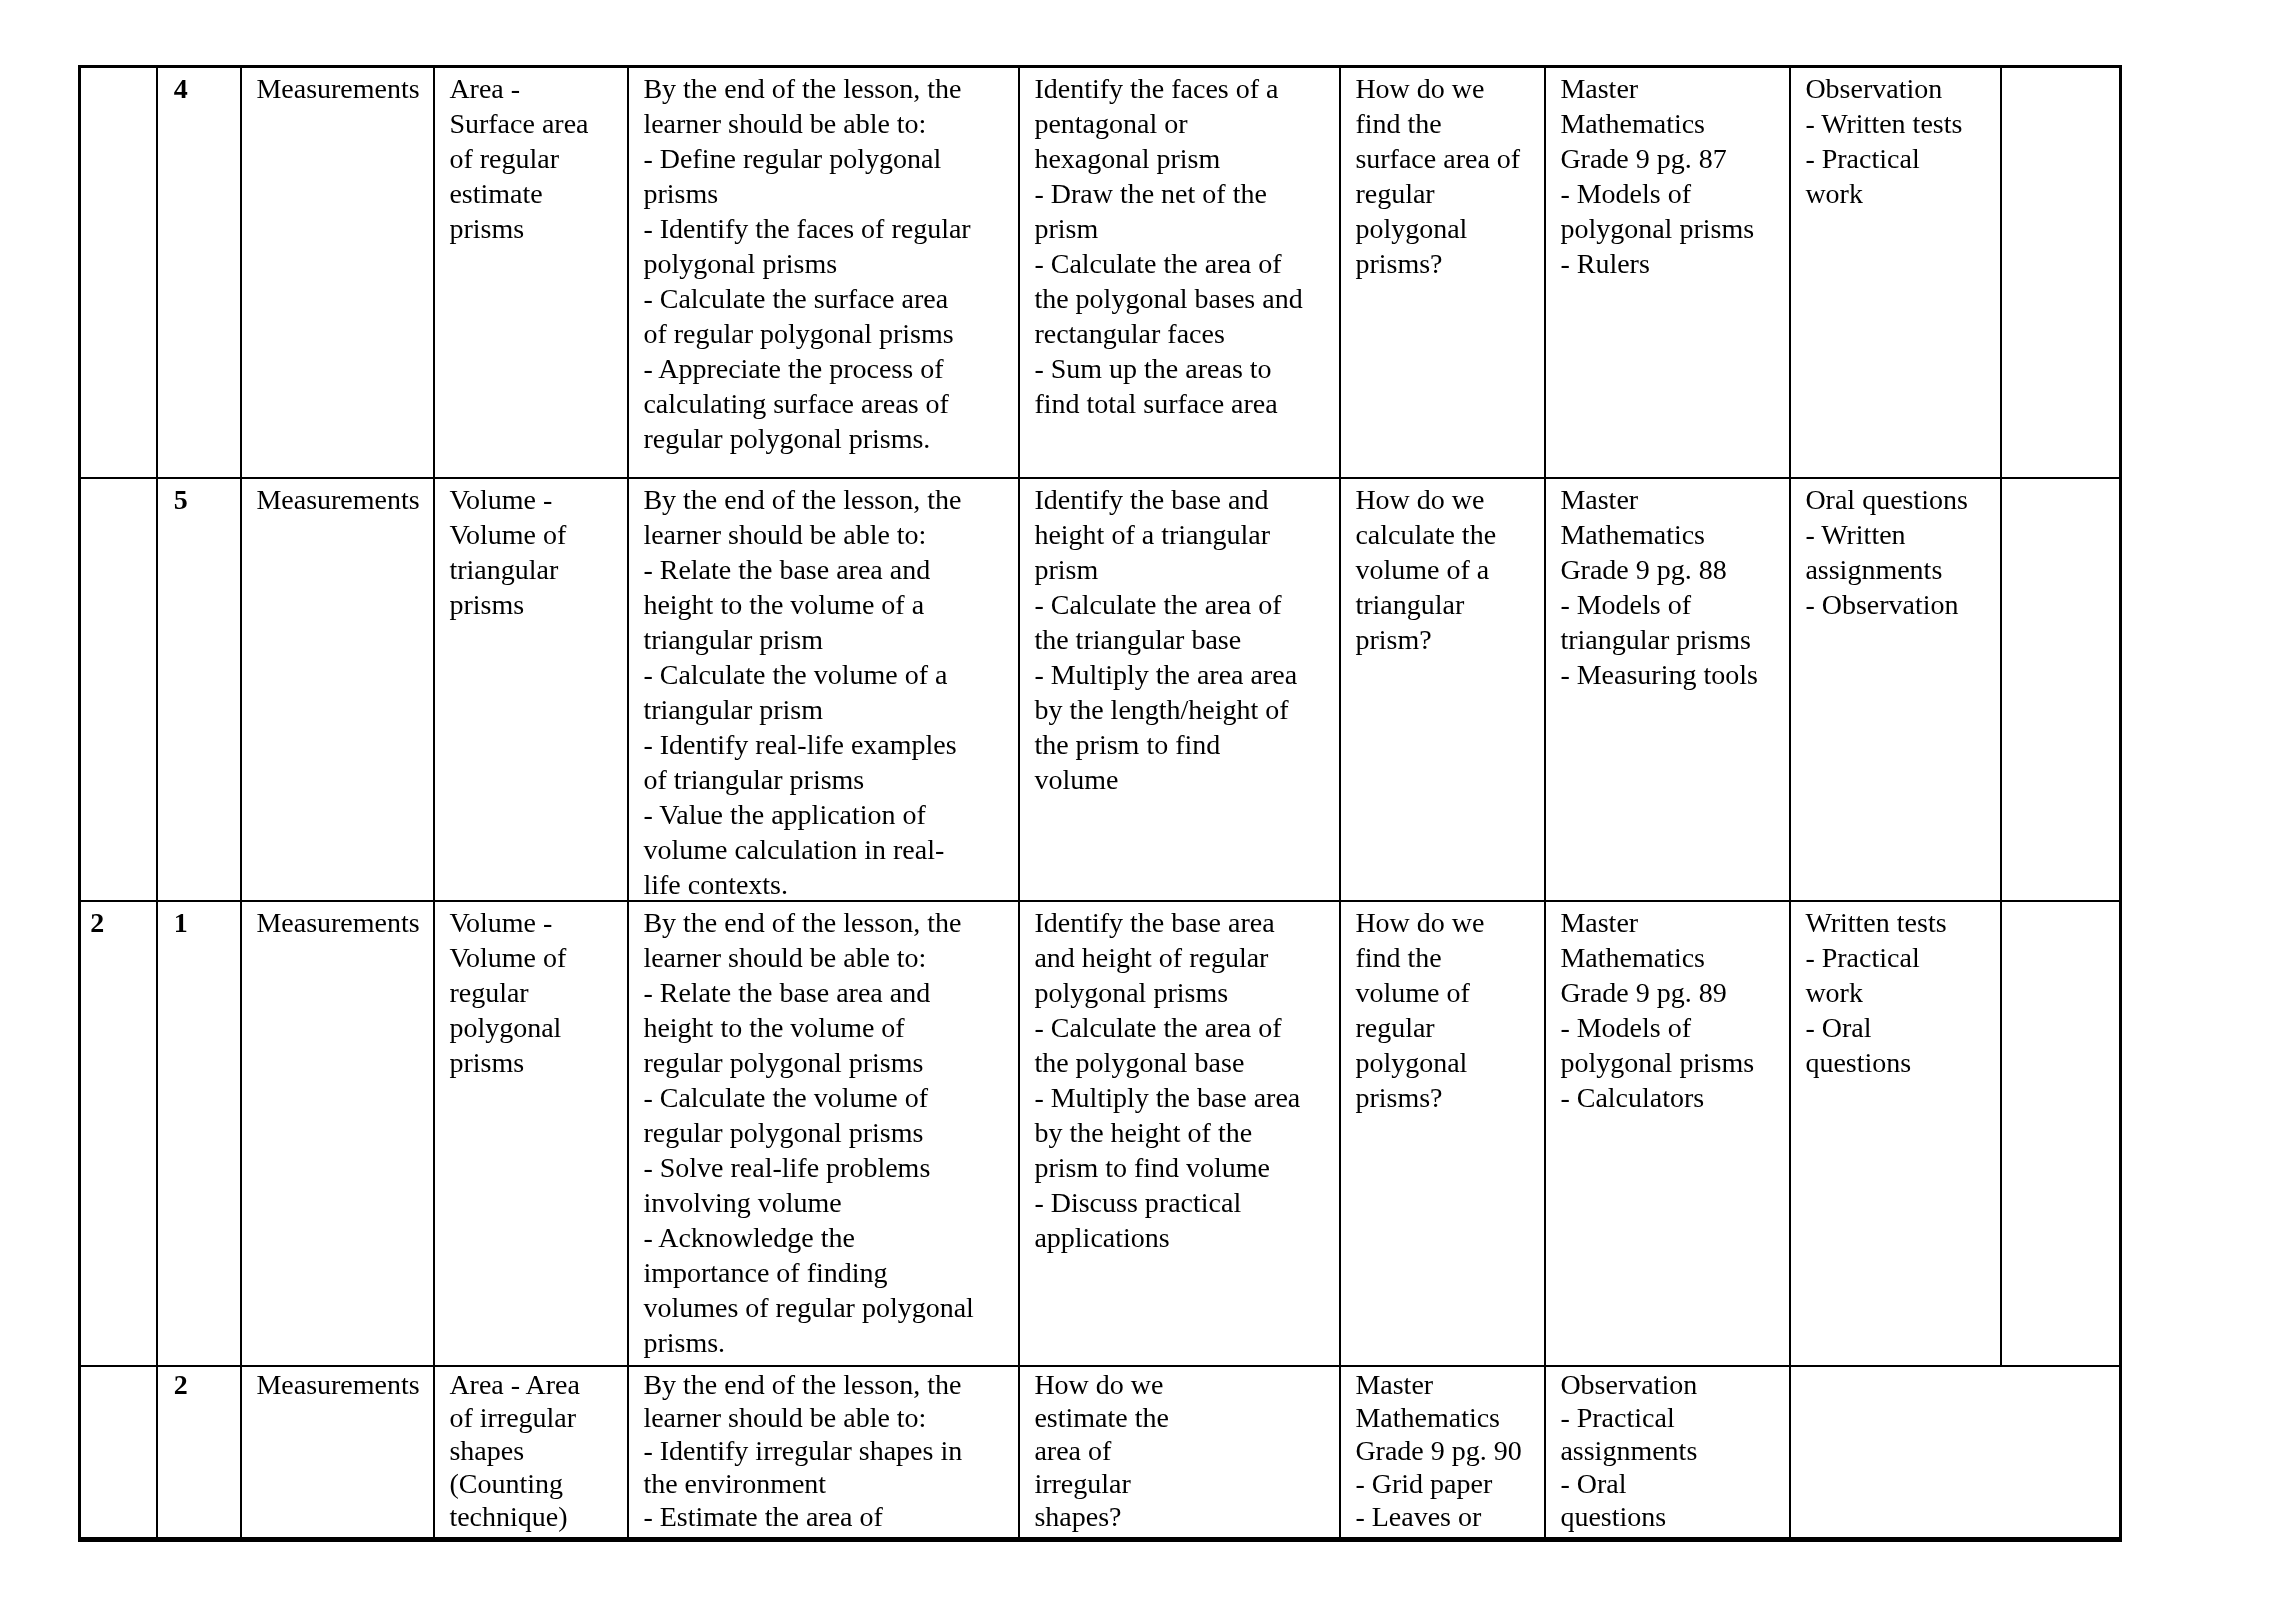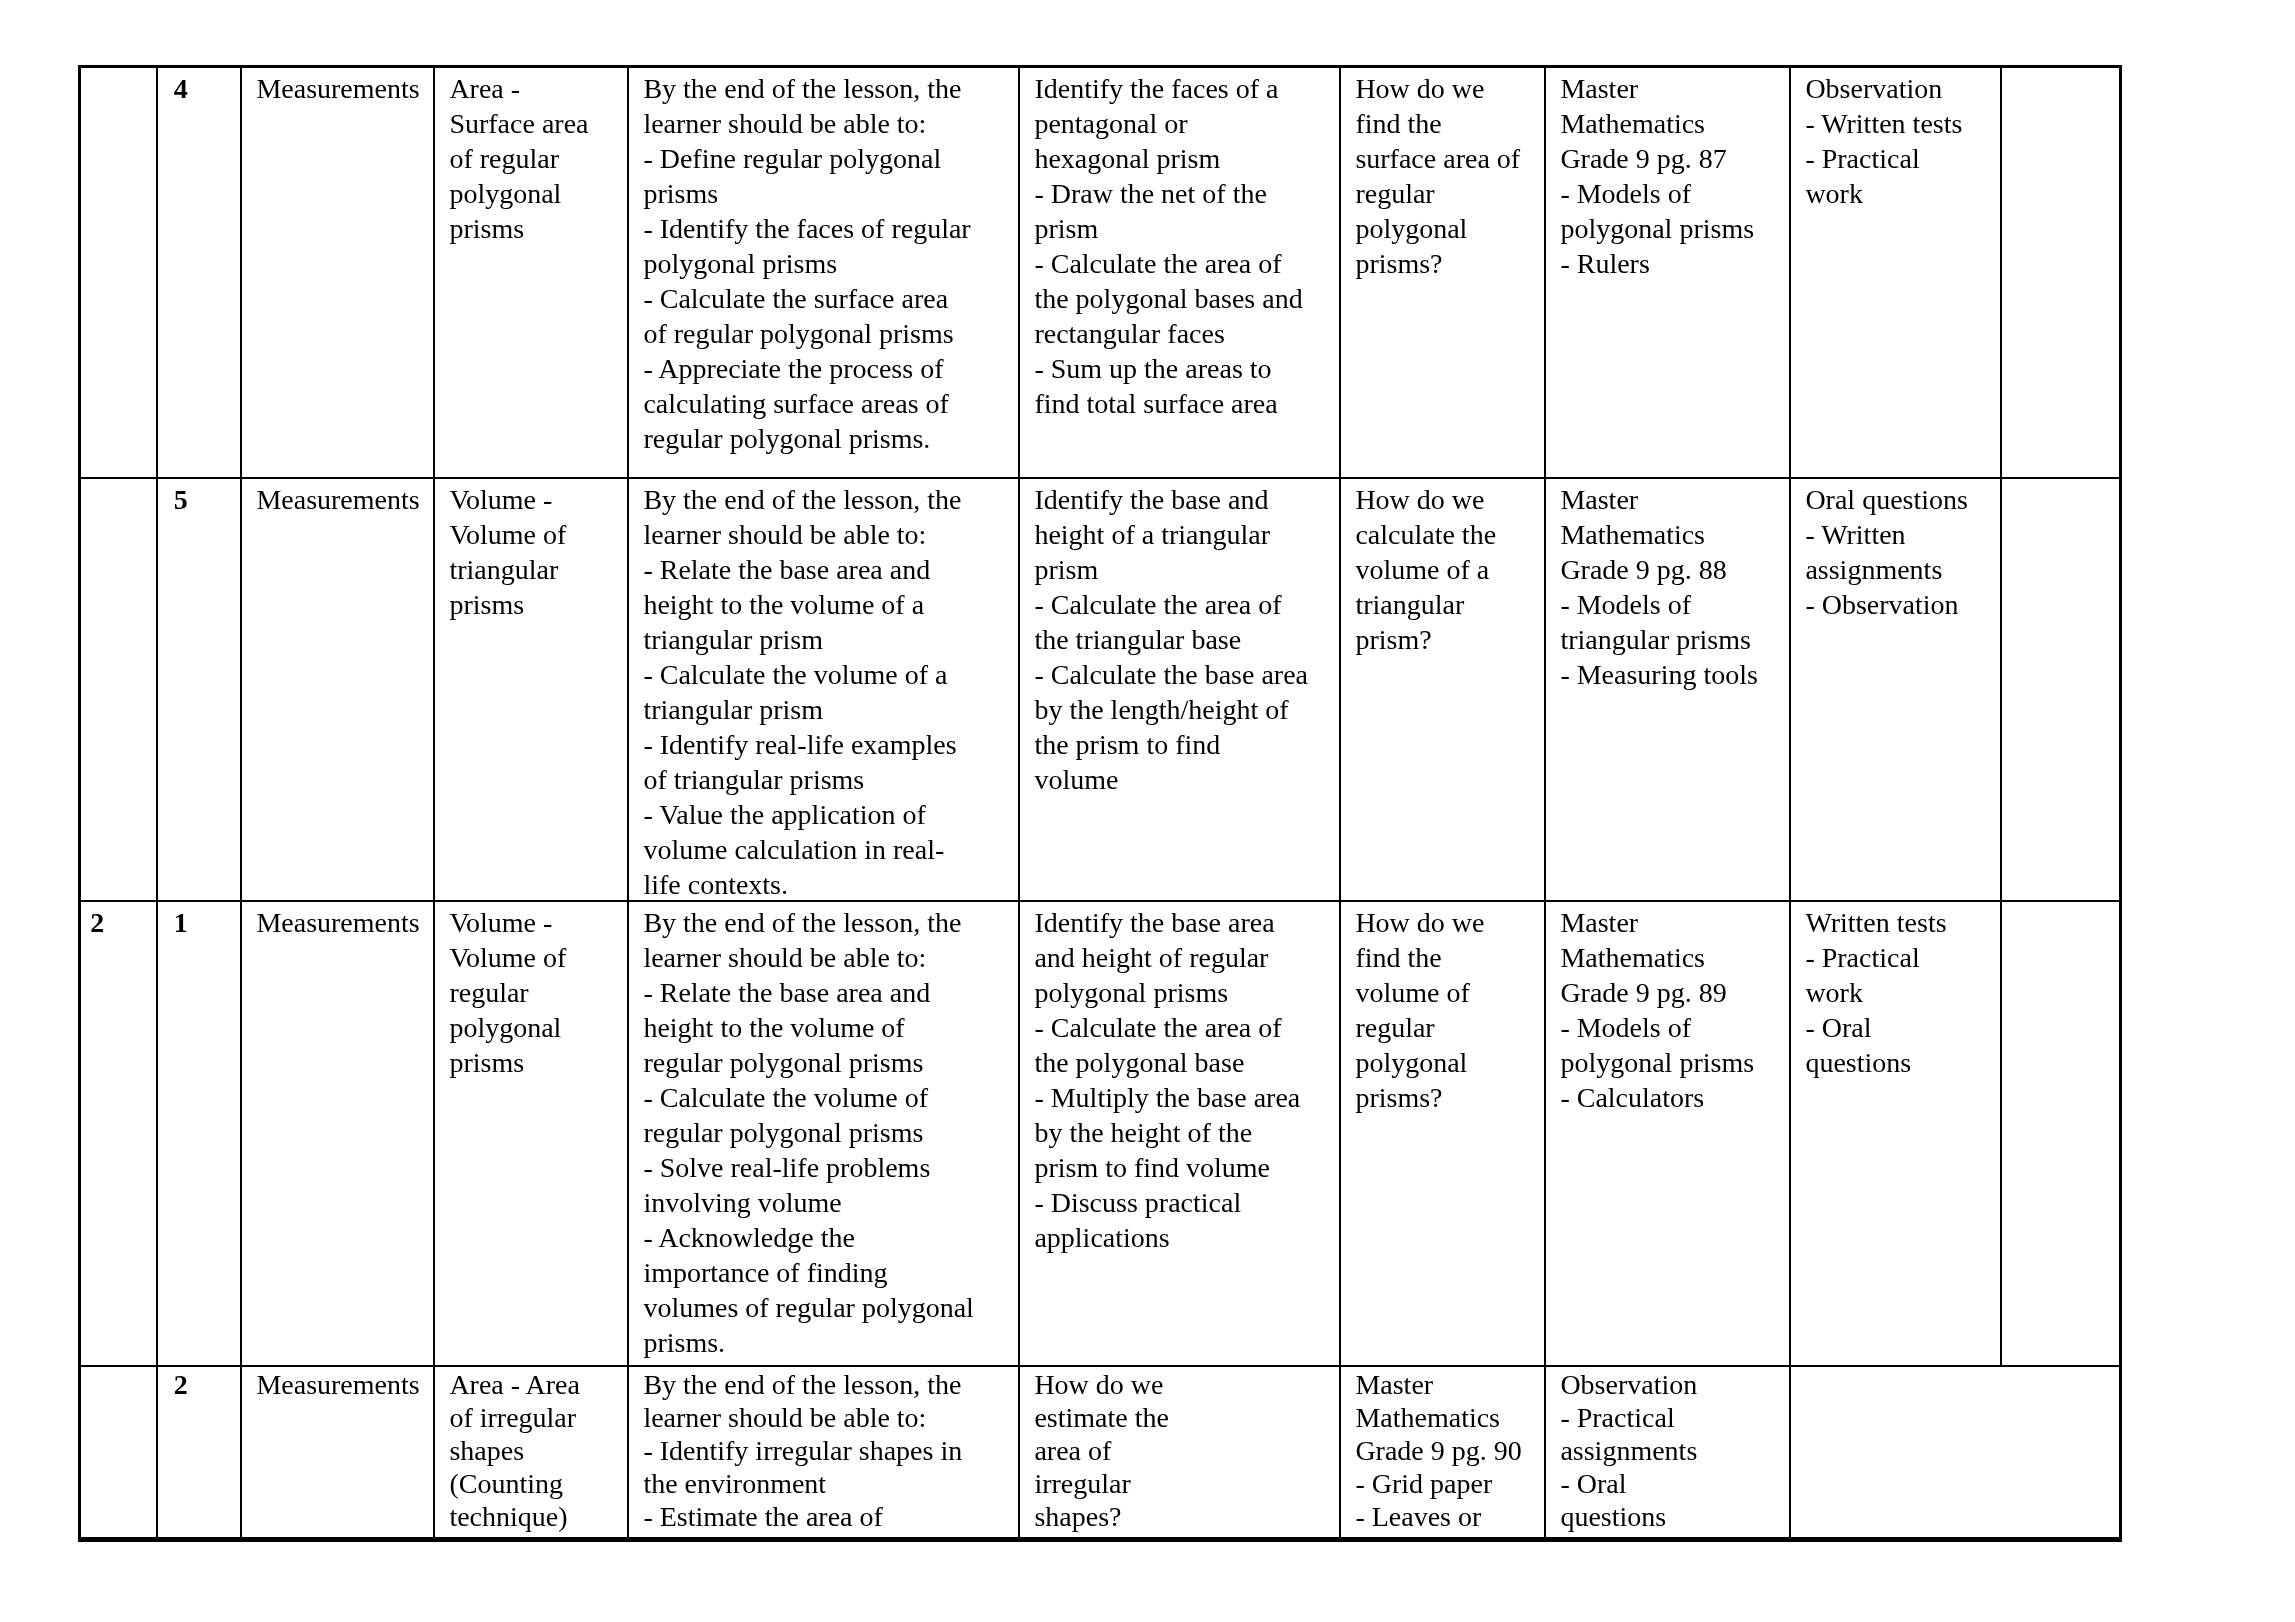--- a/index.html
+++ b/index.html
@@ -60,21 +60,21 @@
 
 <div class="page">
   <div class="sow-table">
 
     <div class="cell col-week"></div>
     <div class="cell col-lesson">4</div>
     <div class="cell col-strand">Measurements</div>
     <div class="cell">Area -
 Surface area
 of regular
-polygonal
+estimate
 prisms</div>
     <div class="cell">By the end of the lesson, the
 learner should be able to:
 - Define regular polygonal
 prisms
 - Identify the faces of regular
 polygonal prisms
 - Calculate the surface area
 of regular polygonal prisms
 - Appreciate the process of
@@ -125,21 +125,21 @@
 - Identify real-life examples
 of triangular prisms
 - Value the application of
 volume calculation in real-
 life contexts.</div>
     <div class="cell">Identify the base and
 height of a triangular
 prism
 - Calculate the area of
 the triangular base
-- Calculate the base area
+- Multiply the area area
 by the length/height of
 the prism to find
 volume</div>
     <div class="cell">How do we
 calculate the
 volume of a
 triangular
 prism?</div>
     <div class="cell">Master
 Mathematics

